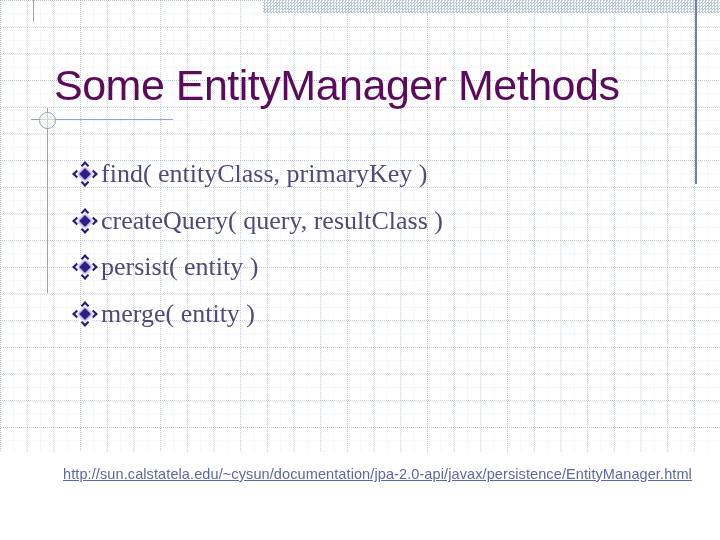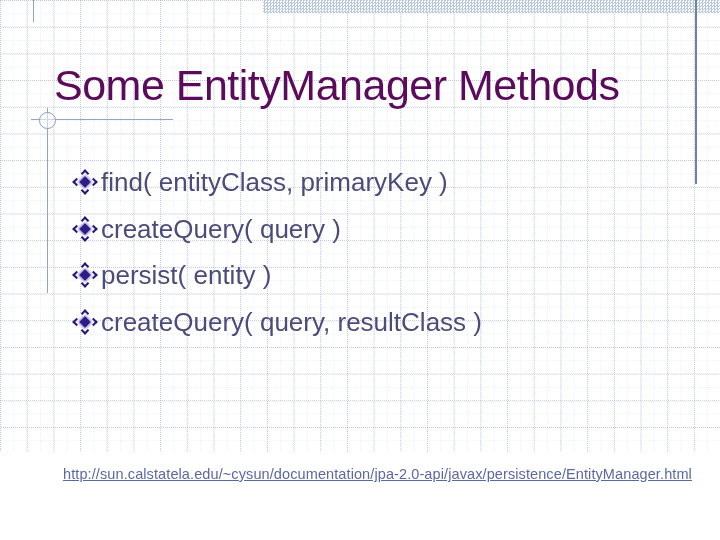--- a/index.html
+++ b/index.html
@@ -49,22 +49,23 @@
     background:rgba(255,255,255,0.55);
   }
   .title{
     position:absolute;left:54px;top:64px;margin:0;
     font-size:43px;font-weight:400;line-height:1;
     letter-spacing:-0.5px;
     color:#5c0a5c;
     white-space:nowrap;
   }
   .bullets{
-    position:absolute;left:74px;top:159px;margin:0;padding:0;
+    position:absolute;left:74px;top:151px;margin:0;padding:0;
     list-style:none;
+    font-family:Liberation Serif, serif;
   }
   .bullets li{
     height:46.5px;
     display:flex;align-items:center;
     white-space:nowrap;
   }
   .diamond{
     width:14px;height:14px;flex:0 0 auto;
     border:2px dashed #241a78;
     background:#ffffff;
@@ -105,31 +106,31 @@
     <li>
       <span class="diamond">
           <span class="diamond-inner"></span>
         </span>
       <span class="btext">find( entityClass, primaryKey )</span>
     </li>
     <li>
       <span class="diamond">
           <span class="diamond-inner"></span>
         </span>
-      <span class="btext">createQuery( query )</span>
+      <span class="btext">createQuery( query, resultClass )</span>
     </li>
     <li>
       <span class="diamond">
           <span class="diamond-inner"></span>
         </span>
       <span class="btext">persist( entity )</span>
     </li>
     <li>
       <span class="diamond">
           <span class="diamond-inner"></span>
         </span>
-      <span class="btext">createQuery( query, resultClass )</span>
+      <span class="btext">merge( entity )</span>
     </li>
   </ul>
 
   <a class="ref-link">http://sun.calstatela.edu/~cysun/documentation/jpa-2.0-api/javax/persistence/EntityManager.html</a>
 
 </div>
 
 </body></html>

